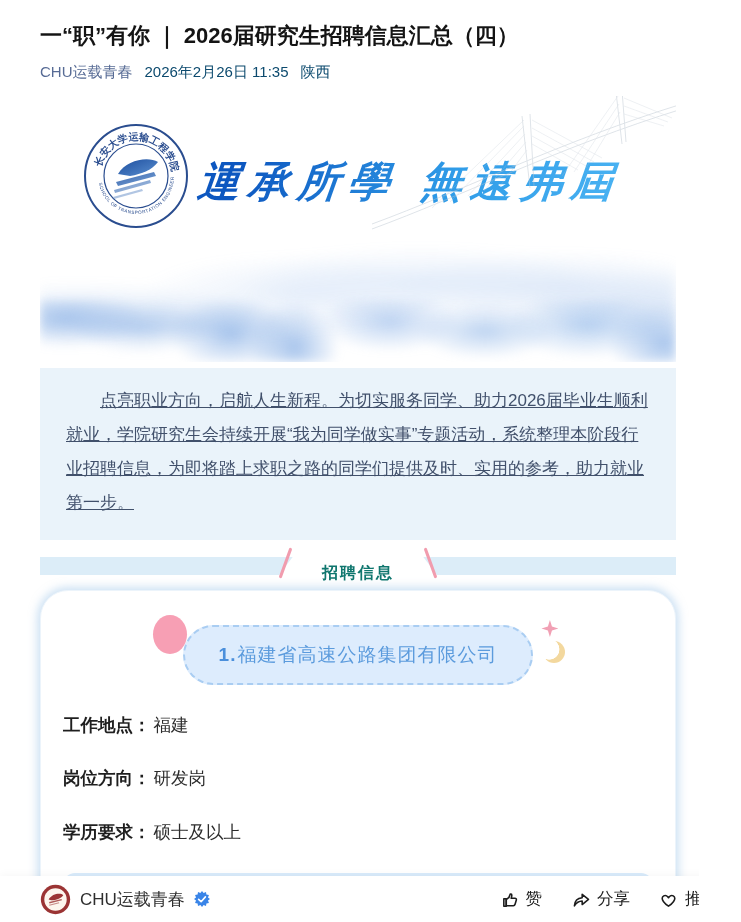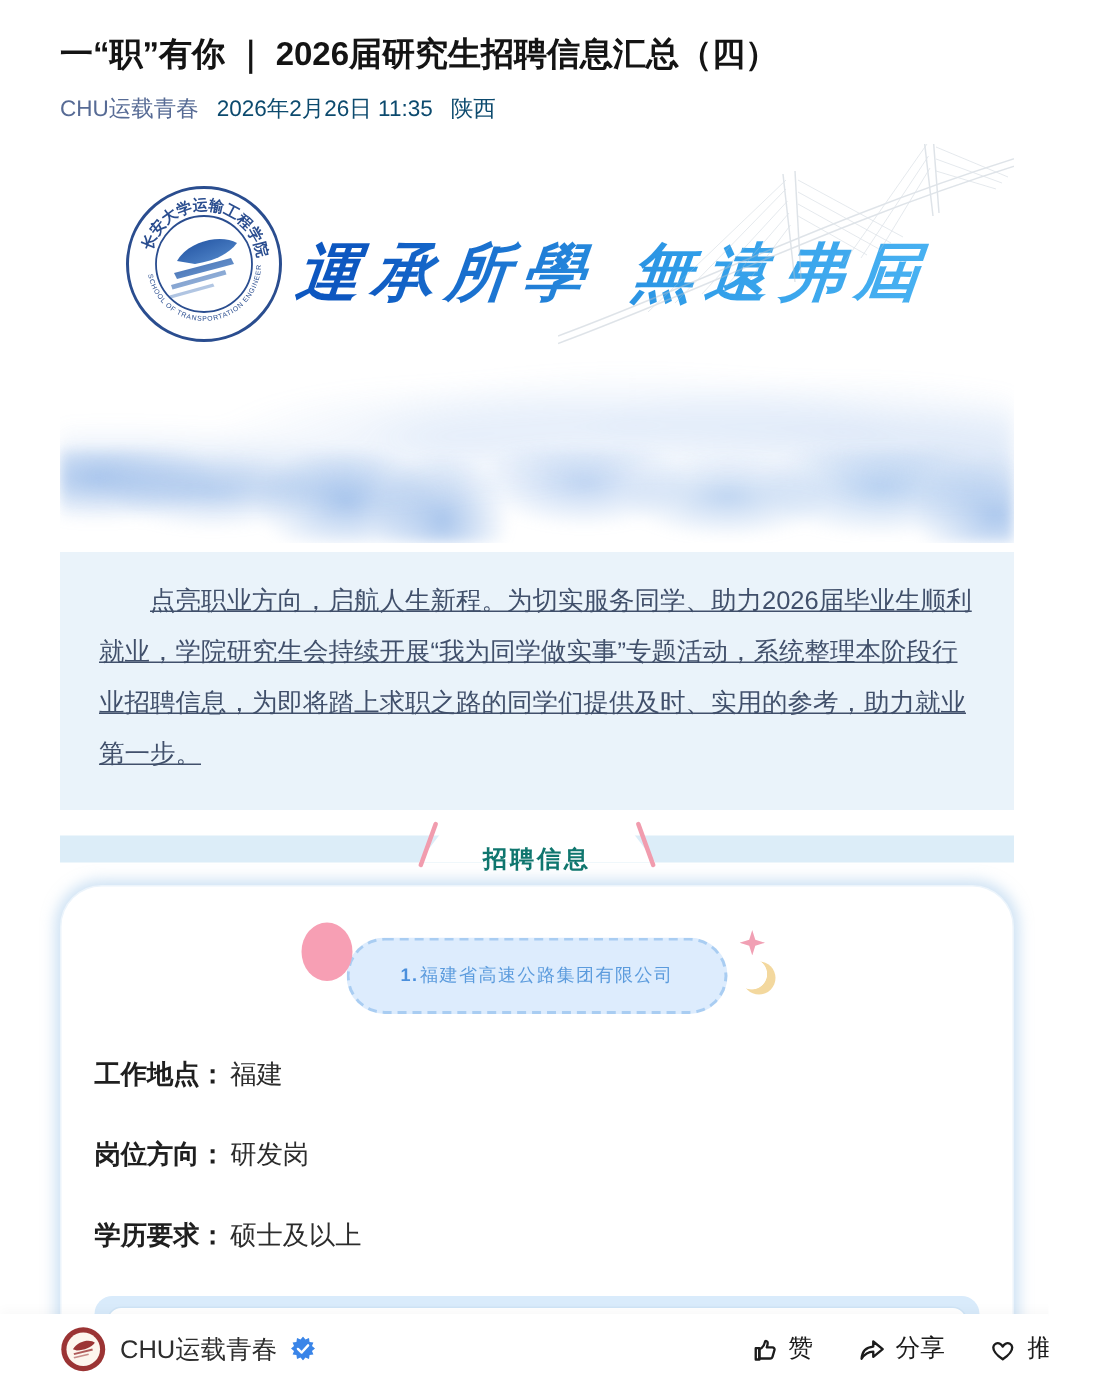--- a/index.html
+++ b/index.html
@@ -63,21 +63,21 @@
   }
   
   .card{
     margin-top:15px;background:#fff;border:1px solid #ecf4fb;border-radius:28px;
     box-shadow:0 0 9px 3px rgba(158,198,234,.50);
     padding:30px 22px 18px;min-height:400px;position:relative;
   }
   .pill-row{display:flex;justify-content:center;margin:4px 0 16px;}
   .pill{
     position:relative;background:#ddecfd;border:2px dashed #a9cdf2;border-radius:36px;
-    padding:15px 34px;font-size:12px;color:#5b9bdd;letter-spacing:1px;
+    padding:15px 34px;font-size:19px;color:#5b9bdd;letter-spacing:1px;
   }
   .pill b{color:#4a8fdc;font-weight:700;margin-right:1px;}
   .balloon{position:absolute;left:-32px;top:-12px;width:34px;height:39px;background:#f79fb4;border-radius:50%;}
   .star{
     position:absolute;right:-27px;top:-7px;width:17px;height:17px;background:#f1a0b4;
     clip-path:polygon(50% 0,62% 38%,100% 50%,62% 62%,50% 100%,38% 62%,0 50%,38% 38%);
   }
   .moon{position:absolute;right:-34px;top:14px;width:22px;height:22px;border-radius:50%;
     background:radial-gradient(circle at 28% 38%, #fff 0 10px, #f3d89e 10.5px);}
   .field{margin:28px 0;font-size:17.5px;color:#2c2c2c;line-height:1.45;}

